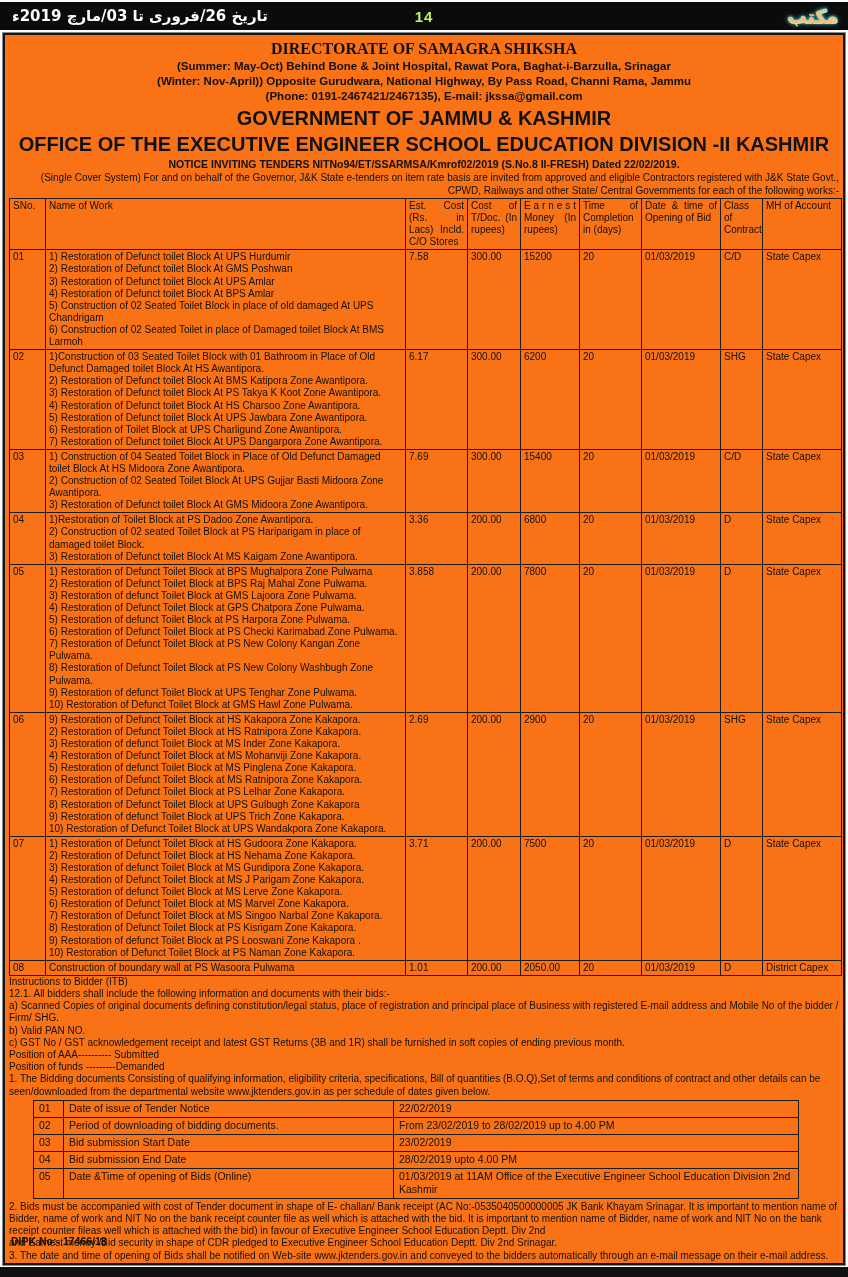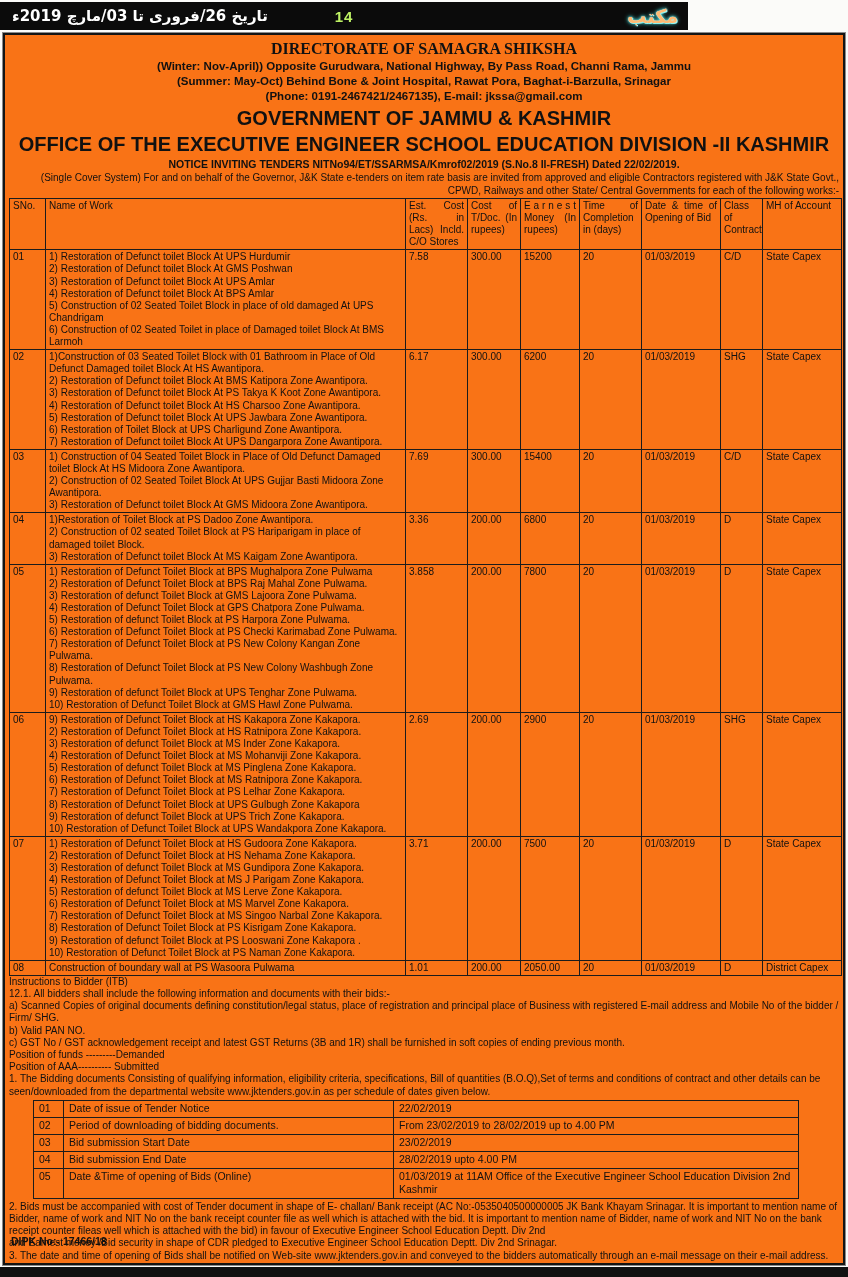--- a/index.html
+++ b/index.html
@@ -3,21 +3,21 @@
 <meta charset="utf-8">
 <style>
   * { margin:0; padding:0; box-sizing:border-box; }
   body {
     width:848px; height:1277px; position:relative; overflow:hidden;
     background:#fbfbf9; color:#111;
     font-family:"Liberation Sans", sans-serif;
   }
   
   .topbar {
-    position:absolute; top:2px; left:0; width:688px; height:28px;
+    position:absolute; top:2px; left:0; width:848px; height:28px;
     background:#0b0b0b; display:flex; align-items:center;
   }
   .urdu-date {
     color:#fff; font-family:"DejaVu Sans", sans-serif;
     font-size:15px; font-weight:bold; direction:rtl;
     margin-left:4px; padding:0 8px; white-space:nowrap;
   }
   .page-number {
     position:absolute; left:0; right:0; text-align:center;
     color:#bef264; font-size:15px; font-weight:bold; letter-spacing:1px;
@@ -68,22 +68,22 @@
 
 <div class="topbar">
   <span class="urdu-date">تاریخ 26/فروری تا 03/مارچ 2019ء</span>
   <span class="page-number">14</span>
   <span class="masthead-logo">مکتب</span>
 </div>
 
 <div class="main-box">
 
   <div class="center t-directorate">DIRECTORATE OF SAMAGRA SHIKSHA</div>
+  <div class="center t-addr">(Summer: May-Oct) Behind Bone &amp; Joint Hospital, Rawat Pora, Baghat-i-Barzulla, Srinagar</div>
   <div class="center t-addr">(Winter: Nov-April)) Opposite Gurudwara, National Highway, By Pass Road, Channi Rama, Jammu</div>
-  <div class="center t-addr">(Summer: May-Oct) Behind Bone &amp; Joint Hospital, Rawat Pora, Baghat-i-Barzulla, Srinagar</div>
   <div class="center t-addr">(Phone: 0191-2467421/2467135), E-mail: jkssa@gmail.com</div>
   <div class="center t-govt">GOVERNMENT OF JAMMU &amp; KASHMIR</div>
   <div class="center t-office">OFFICE OF THE EXECUTIVE ENGINEER SCHOOL EDUCATION DIVISION -II KASHMIR</div>
   <div class="center t-notice">NOTICE INVITING TENDERS NITNo94/ET/SSARMSA/Kmrof02/2019 (S.No.8 II-FRESH) Dated 22/02/2019.</div>
   <div class="t-intro">(Single Cover System) For and on behalf of the Governor, J&amp;K State e-tenders on item rate basis are invited from approved and eligible Contractors registered with J&amp;K State Govt., CPWD, Railways and other State/ Central Governments for each of the following works:-</div>
 
   <table class="works">
     <colgroup>
       <col style="width:36px">
         <col style="width:360px">
@@ -258,22 +258,22 @@
       </tbody>
   </table>
 
   <div class="section-lines">
     <div>Instructions to Bidder (ITB)</div>
     <div>
         <div>12.1. All bidders shall include the following information and documents with their bids:-</div>
         <div>a) Scanned Copies of original documents defining constitution/legal status, place of registration and principal place of Business with registered E-mail address and Mobile No of the bidder / Firm/ SHG.</div>
         <div>b) Valid PAN NO.</div>
         <div>c) GST No / GST acknowledgement receipt and latest GST Returns (3B and 1R) shall be furnished in soft copies of ending previous month.</div>
+        <div>Position of AAA---------- Submitted</div>
         <div>Position of funds ---------Demanded</div>
-        <div>Position of AAA---------- Submitted</div>
         <div>1. The Bidding documents Consisting of qualifying information, eligibility criteria, specifications, Bill of quantities (B.O.Q),Set of terms and conditions of contract and other details can be seen/downloaded from the departmental website www.jktenders.gov.in as per schedule of dates given below.</div>
       </div>
   </div>
 
   <table class="sched">
     <colgroup>
       <col style="width:30px">
         <col style="width:330px">
         <col style="width:405px">
     </colgroup>

